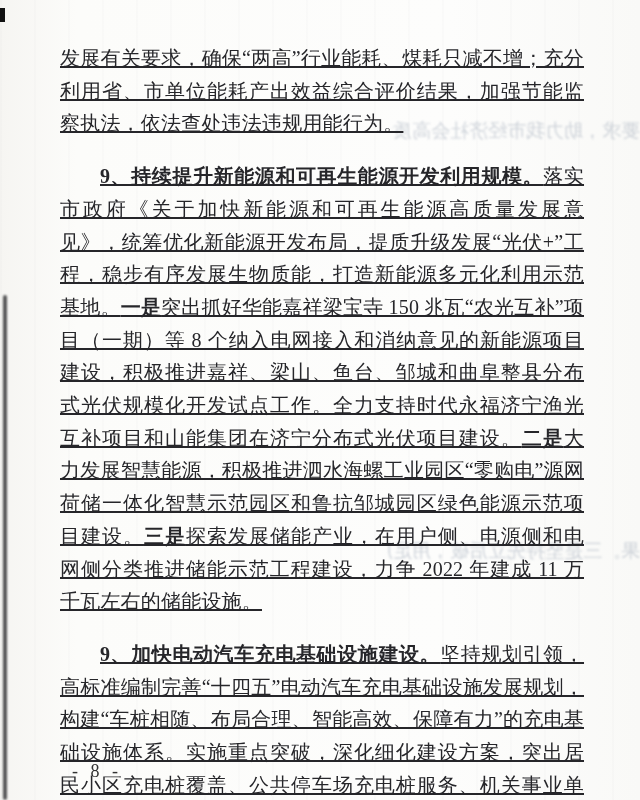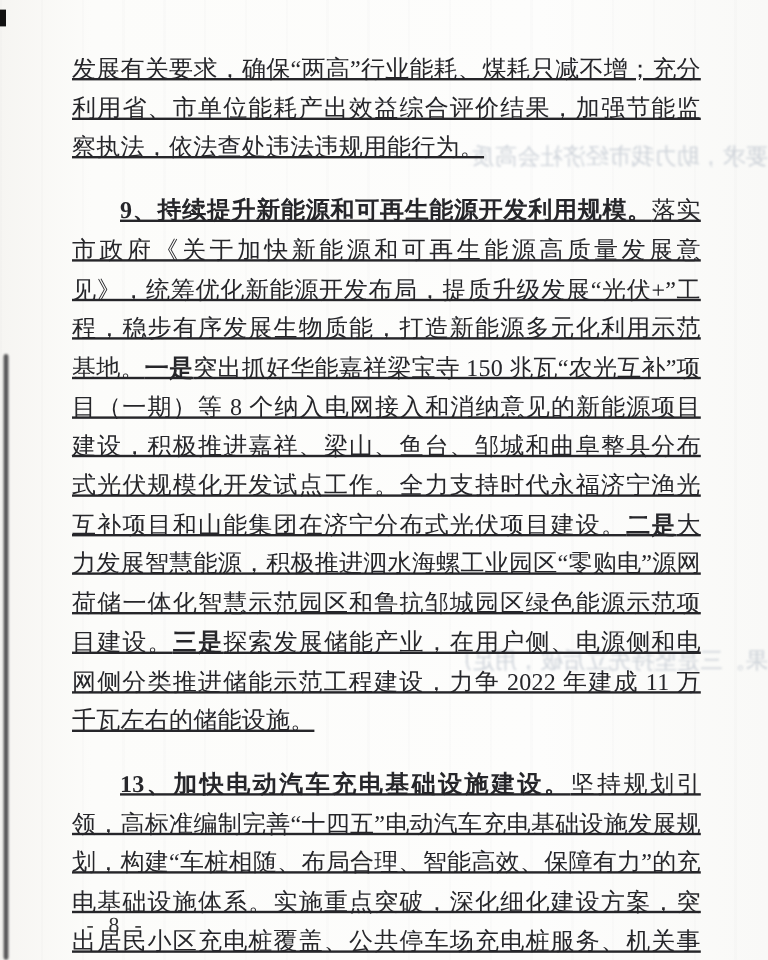--- a/index.html
+++ b/index.html
@@ -62,20 +62,20 @@
 <div class="bleed bleed-2">果。三是坚持先立后破，用足用好</div>
 
 <div class="page-text">
   <p class="para">
     <span>发展有关要求，确保“两高”行业能耗、煤耗只减不增；充分利用省、市单位能耗产出效益综合评价结果，加强节能监察执法，依法查处违法违规用能行为。</span>
   </p>
   <p class="para indent">
     <span class="seg-bold">9、持续提升新能源和可再生能源开发利用规模。</span><span>落实市政府《关于加快新能源和可再生能源高质量发展意见》，统筹优化新能源开发布局，提质升级发展“光伏+”工程，稳步有序发展生物质能，打造新能源多元化利用示范基地。</span><span class="seg-bold">一是</span><span>突出抓好华能嘉祥梁宝寺 150 兆瓦“农光互补”项目（一期）等 8 个纳入电网接入和消纳意见的新能源项目建设，积极推进嘉祥、梁山、鱼台、邹城和曲阜整县分布式光伏规模化开发试点工作。全力支持时代永福济宁渔光互补项目和山能集团在济宁分布式光伏项目建设。</span><span class="seg-bold">二是</span><span>大力发展智慧能源，积极推进泗水海螺工业园区“零购电”源网荷储一体化智慧示范园区和鲁抗邹城园区绿色能源示范项目建设。</span><span class="seg-bold">三是</span><span>探索发展储能产业，在用户侧、电源侧和电网侧分类推进储能示范工程建设，力争 2022 年建成 11 万千瓦左右的储能设施。</span>
   </p>
   <p class="para indent">
-    <span class="seg-bold">13、加快电动汽车充电基础设施建设。</span><span>坚持规划引领，高标准编制完善“十四五”电动汽车充电基础设施发展规划，构建“车桩相随、布局合理、智能高效、保障有力”的充电基础设施体系。实施重点突破，深化细化建设方案，突出居民小区充电桩覆盖、公共停车场充电桩服务、机关事业单位充电桩配建等领域，以主城区为示范引领，以点带面打造城区充电基础设施“5</span>
+    <span class="seg-bold">9、加快电动汽车充电基础设施建设。</span><span>坚持规划引领，高标准编制完善“十四五”电动汽车充电基础设施发展规划，构建“车桩相随、布局合理、智能高效、保障有力”的充电基础设施体系。实施重点突破，深化细化建设方案，突出居民小区充电桩覆盖、公共停车场充电桩服务、机关事业单位充电桩配建等领域，以主城区为示范引领，以点带面打造城区充电基础设施“5</span>
   </p>
 </div>
 
 <div class="page-number">- 8 -</div>
 
 <div class="edge-line"></div>
 <div class="corner-mark"></div>
 
 </body></html>

